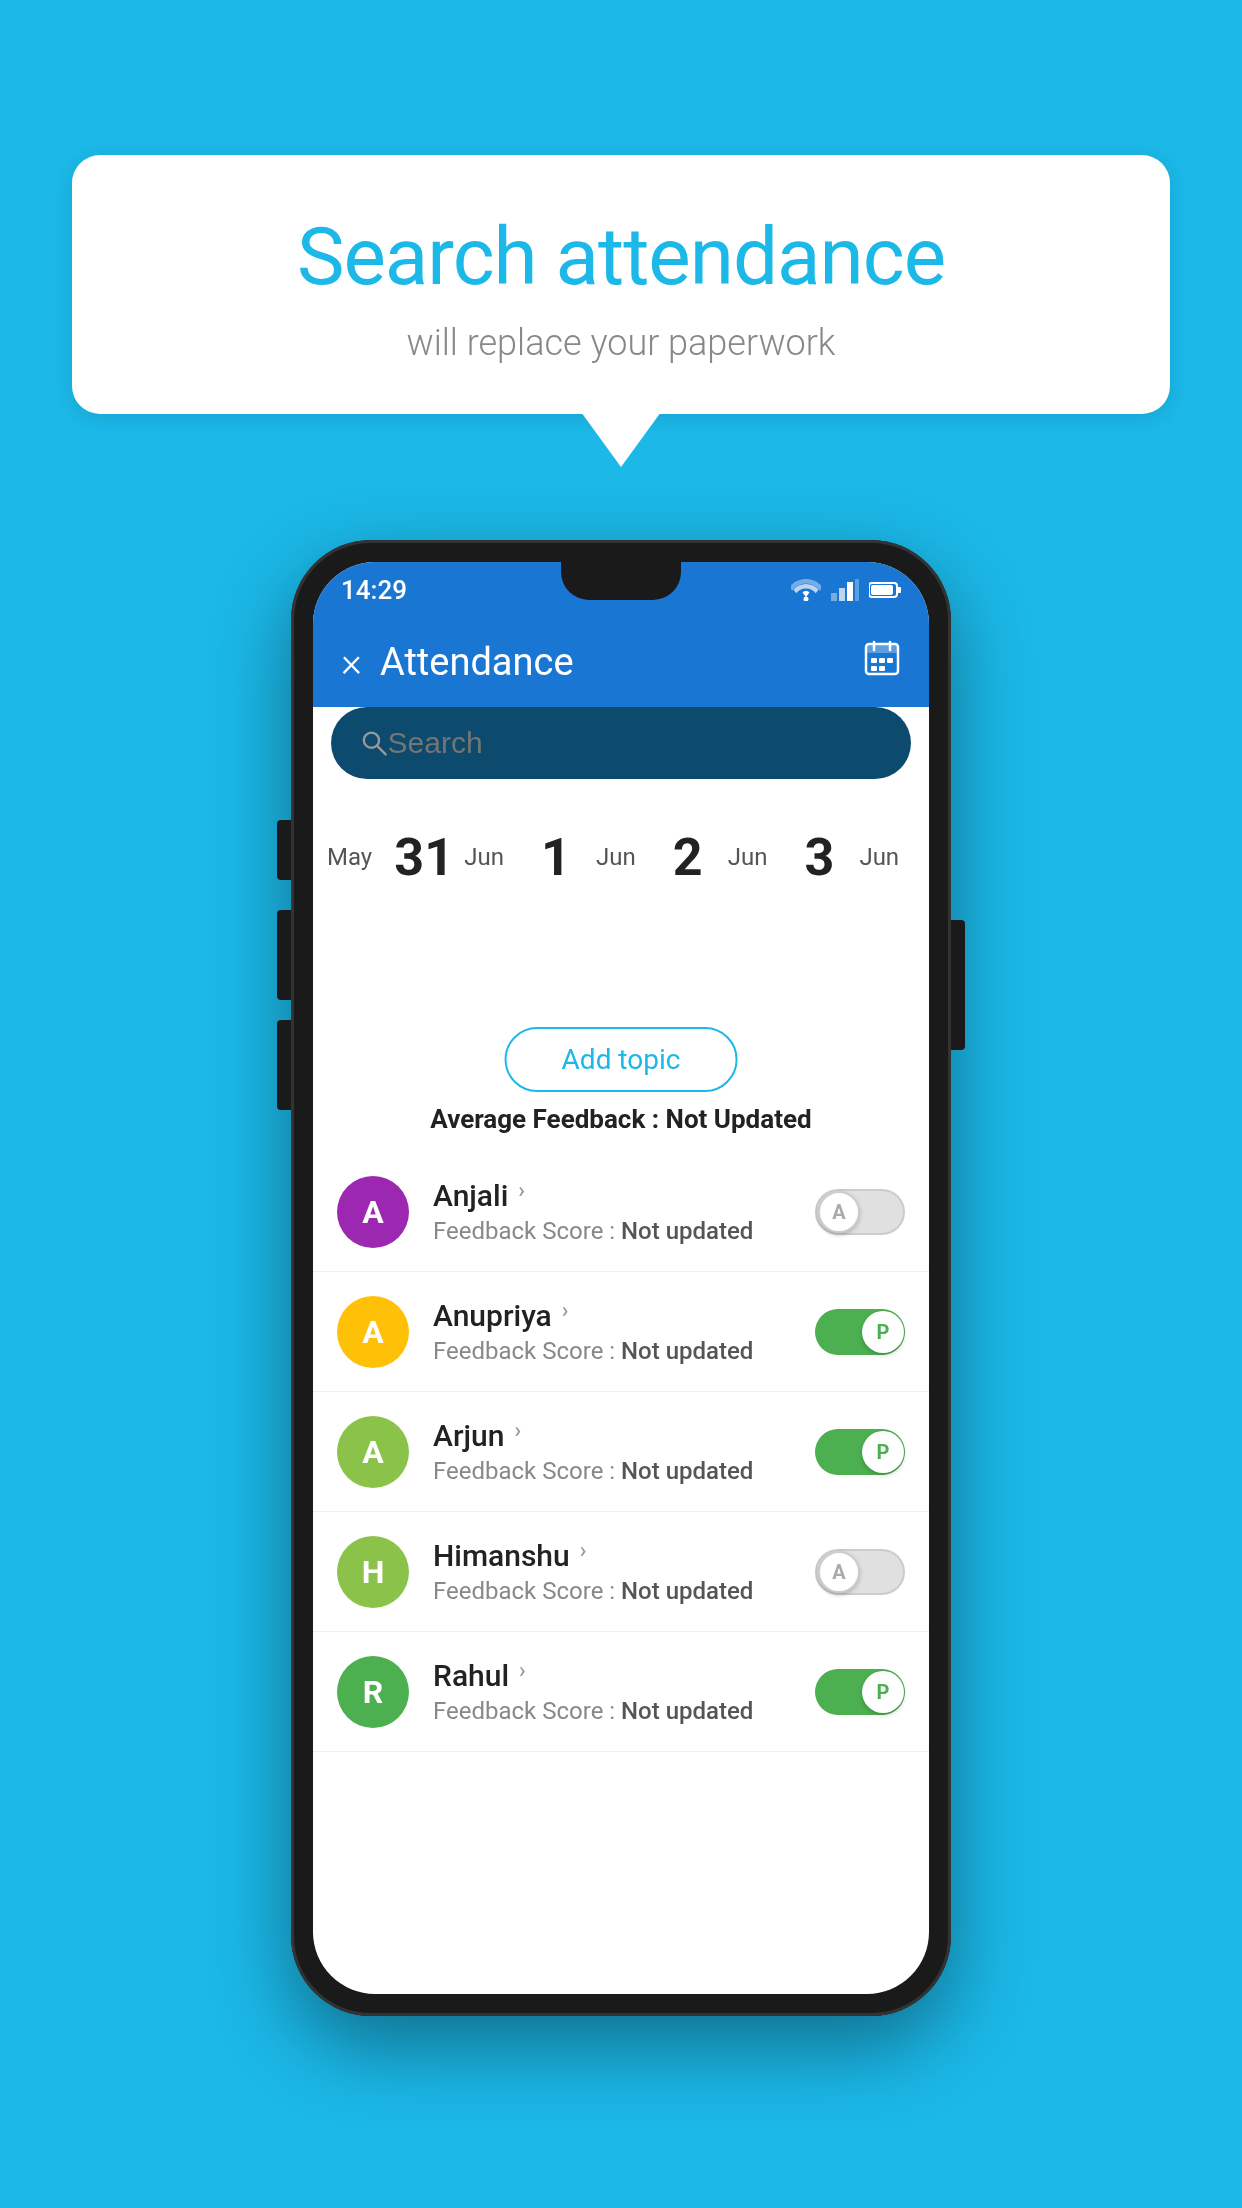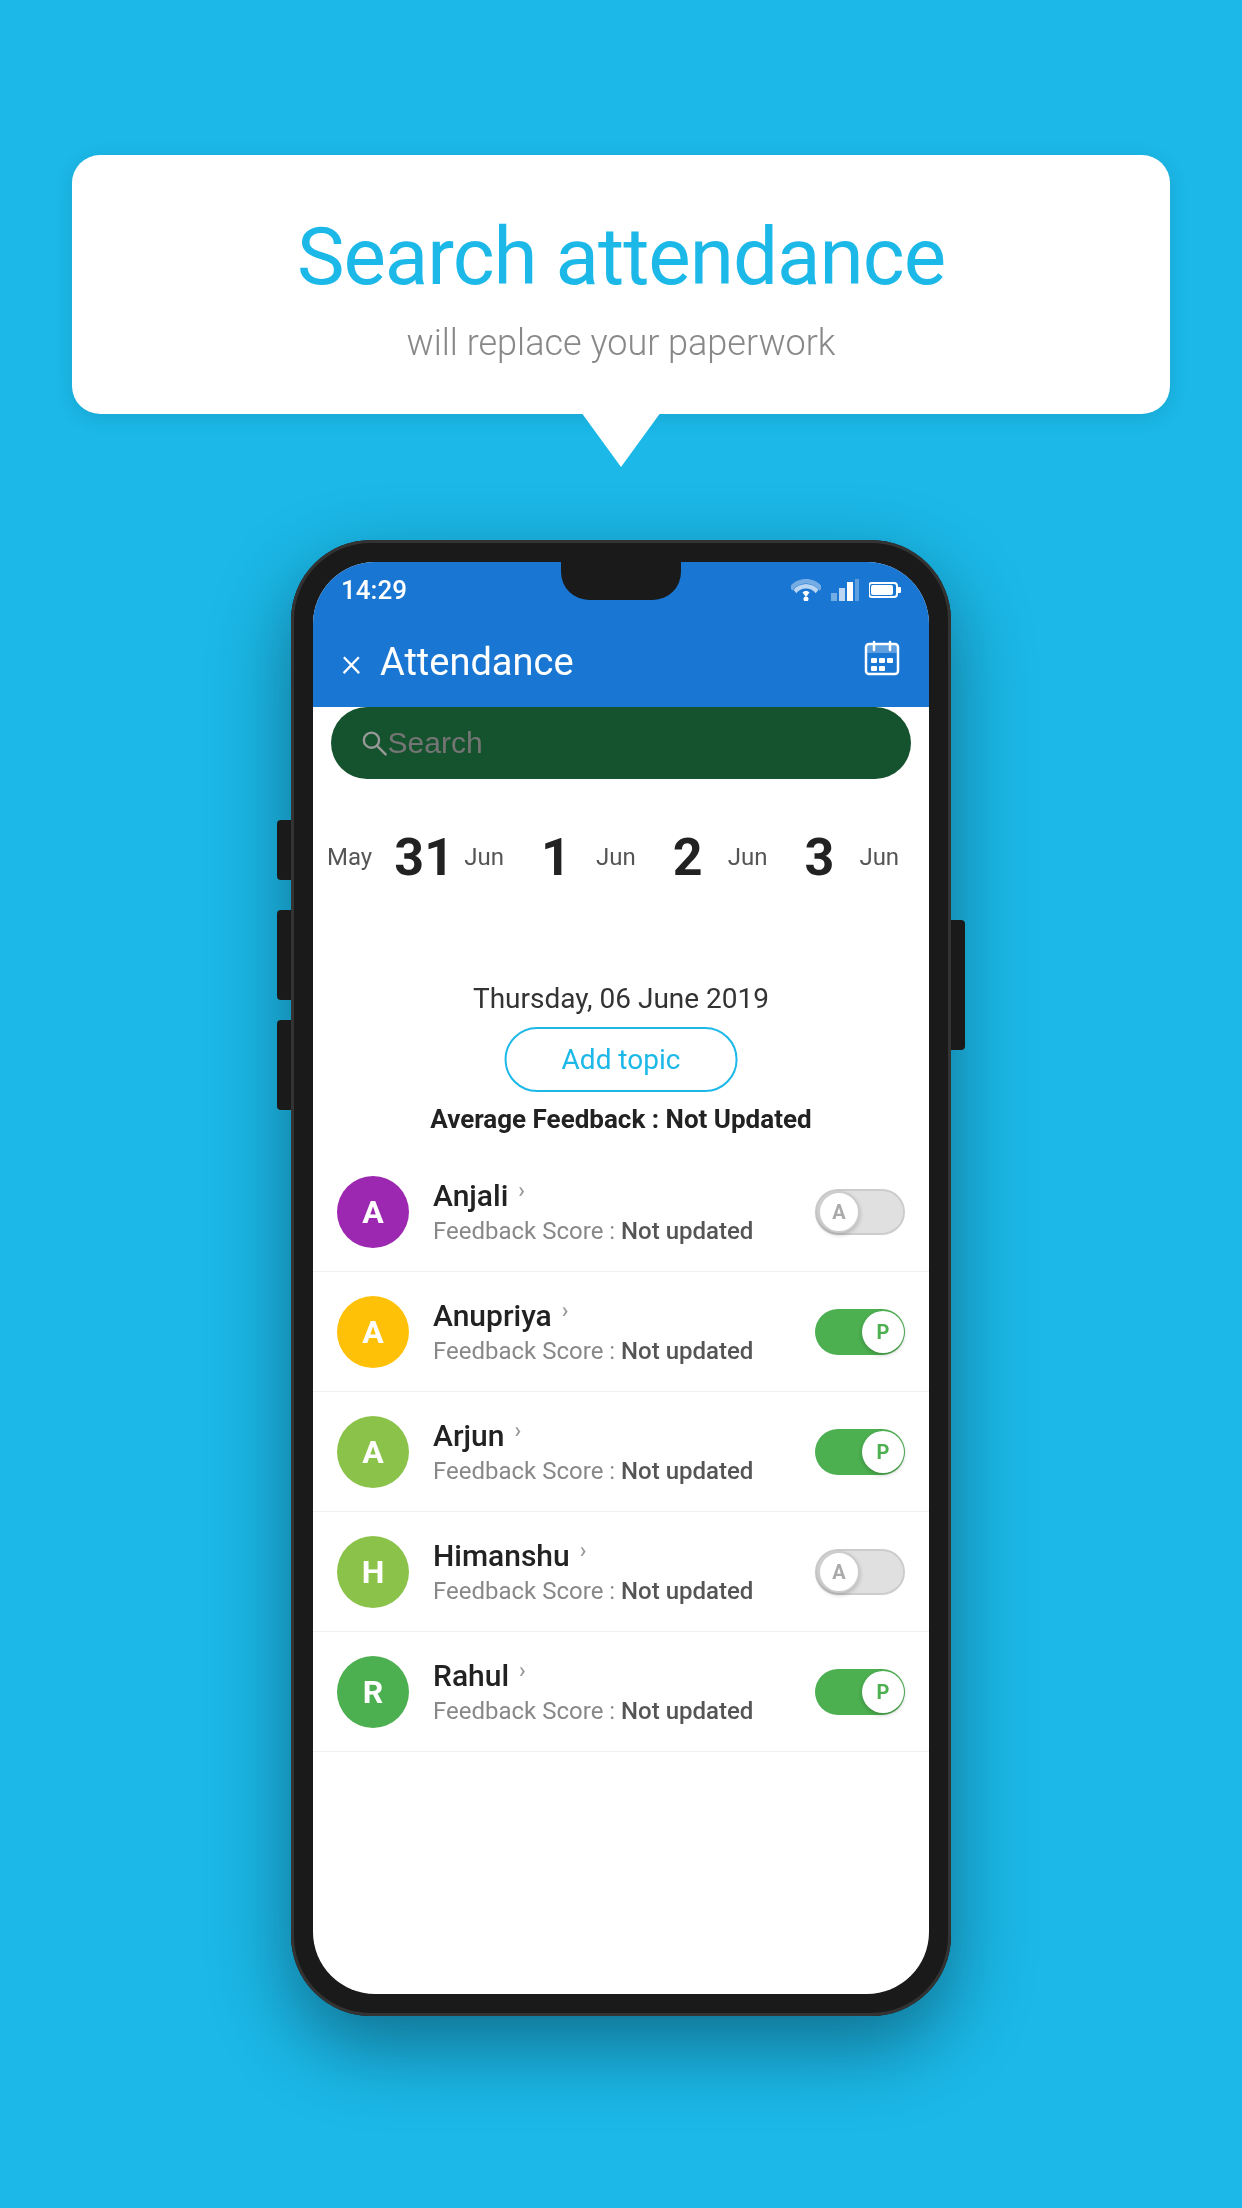--- a/index.html
+++ b/index.html
@@ -467,21 +467,21 @@
           <line x1="27" y1="3" x2="27" y2="11" stroke="white" stroke-width="2.5" stroke-linecap="round"></line>
           <rect x="8" y="19" width="6" height="5" rx="1" fill="white"></rect>
           <rect x="16" y="19" width="6" height="5" rx="1" fill="white"></rect>
           <rect x="24" y="19" width="6" height="5" rx="1" fill="white"></rect>
           <rect x="8" y="27" width="6" height="5" rx="1" fill="white"></rect>
           <rect x="16" y="27" width="6" height="5" rx="1" fill="white"></rect>
         </svg>
       </span>
     </div>
 
-    <div style="position:absolute;top:145px;left:18px;right:18px;height:72px;background:#14532d;border-radius:36px;display:flex;align-items:center;padding:0 30px;gap:0;">
+    <div style="position:absolute;top:145px;left:18px;right:18px;height:72px;background:#0c4a6e;border-radius:36px;display:flex;align-items:center;padding:0 30px;gap:0;">
       <svg width="28" height="28" viewBox="0 0 28 28" fill="#999">
         <circle cx="11" cy="11" r="8" fill="none" stroke="#999" stroke-width="2.5"></circle>
         <line x1="17" y1="17" x2="26" y2="26" stroke="#999" stroke-width="2.5" stroke-linecap="round"></line>
       </svg>
       <input class="search-bar-input" type="text" style="font-size: 30px; color: rgb(153, 153, 153); background: transparent; border: none; outline: none; width: 100%;" placeholder="Search">
     </div>
 
     <div class="calendar-strip" id="cal-strip">
         <div class="cal-day">
           <span class="cal-month">May</span>
@@ -506,21 +506,20 @@
         <div class="cal-day">
           <span class="cal-month">Jun</span>
           <span class="cal-date today">5</span>
         </div>
         <div class="cal-day">
           <span class="cal-month">Jun</span>
           <span class="cal-date selected">6</span>
         </div>
       </div>
 
-    <div class="date-info">Thursday, 06 June 2019</div>
 
     <div class="add-topic-btn">Add topic</div>
 
     <div class="avg-feedback">
       <span>Average Feedback :</span>
       <span style="font-weight:700;color:#222;">Not Updated</span>
     </div>
 
     <div class="student-list" id="student-list">
         <div class="student-item">

